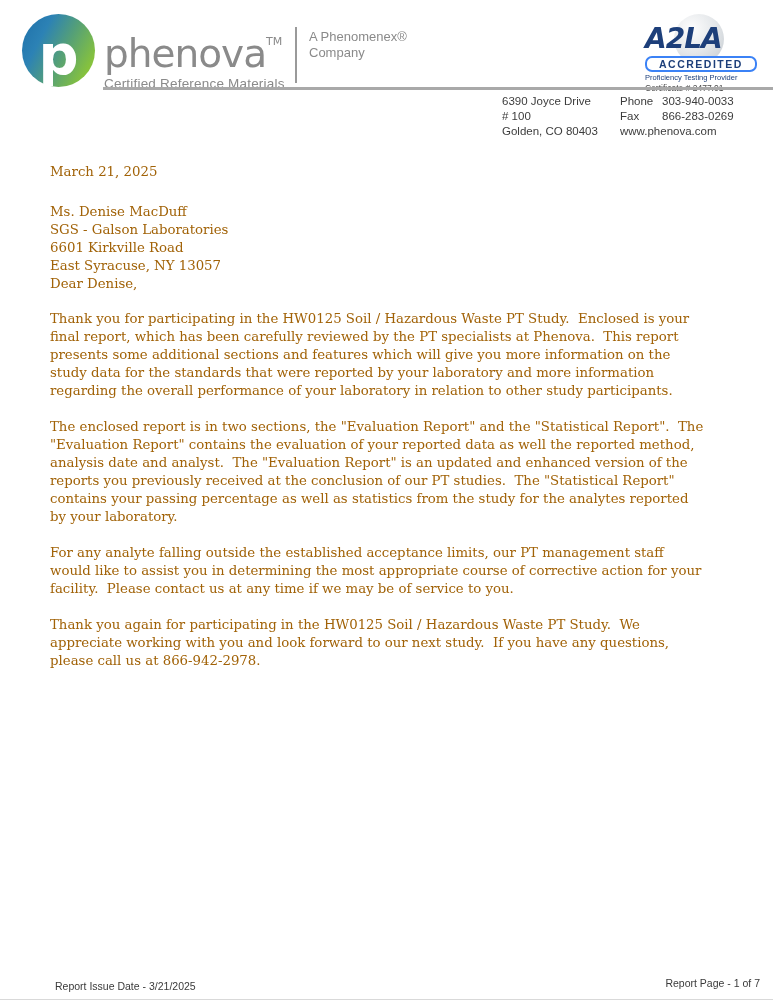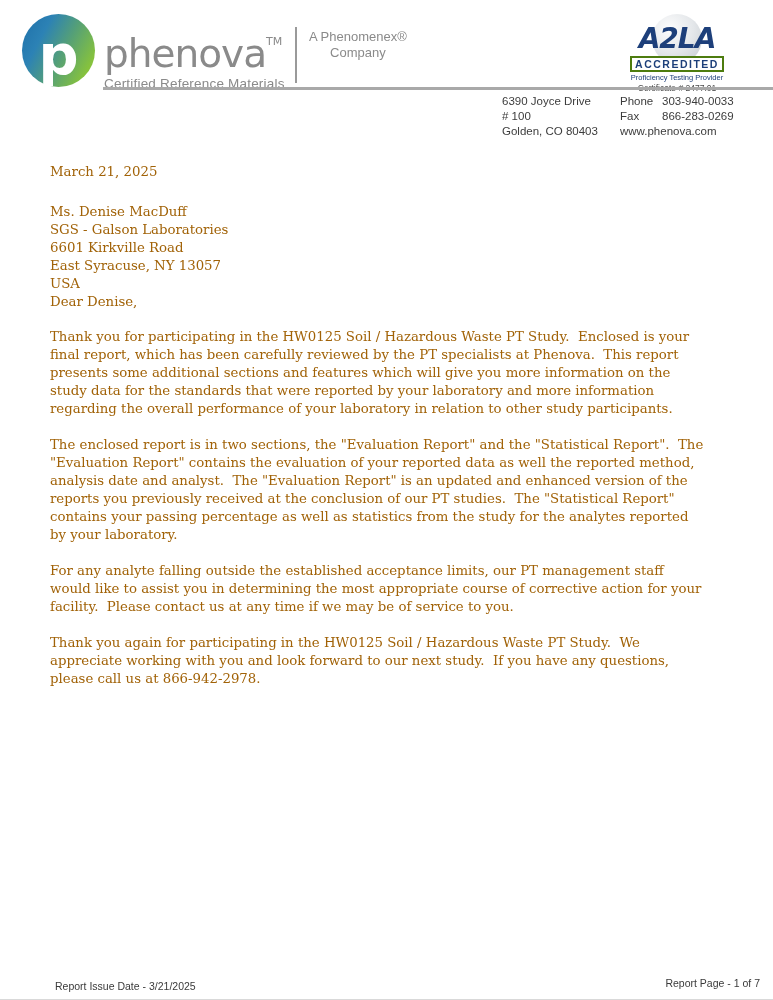--- a/index.html
+++ b/index.html
@@ -31,46 +31,46 @@
     font-size: 39px; line-height: 40px; letter-spacing: -1px; color: #8a8a8a;
   }
   .brand-tm { font-size: 11px; vertical-align: 22px; letter-spacing: 0; }
   .brand-tagline { font-size: 13.5px; color: #8a8a8a; margin-top: 2px; letter-spacing: 0.2px; }
   .brand-divider {
     position: absolute; left: 295px; top: 27px;
     width: 2px; height: 56px; background: #9a9a9a;
   }
   .affiliation {
     position: absolute; left: 309px; top: 29px;
-    font-size: 13px; line-height: 16px; color: #8a8a8a; text-align: center;
+    font-size: 13px; line-height: 16px; color: #8a8a8a;
   }
   .header-rule {
     position: absolute; left: 103px; top: 87px; right: 0;
     height: 3px; background: #a9a9a9;
   }
 
   
-  .a2la { position: absolute; left: 623px; top: 12px; width: 108px; text-align: center; }
+  .a2la { position: absolute; left: 645px; top: 12px; width: 108px; }
   .a2la-globe {
     position: absolute; left: 29px; top: 2px;
     width: 50px; height: 50px; border-radius: 50%;
     background: radial-gradient(circle at 35% 30%, #fdfdfd 0%, #e4e7ea 50%, #c2c8cd 100%);
   }
   .a2la-letters {
     position: relative; margin-top: 12px;
     font-family: "DejaVu Sans", sans-serif;
     font-weight: bold; font-style: italic;
     font-size: 28px; line-height: 30px; color: #1d3f7a;
     letter-spacing: -1px;
   }
   .a2la-accredited {
     position: relative; display: inline-block; margin-top: 1px;
-    border: 2px solid #4d7c0f; border-radius: 0; background: #ffffff;
+    border: 2px solid #3b82f6; border-radius: 7px; background: #ffffff;
     color: #1d3f7a; font-weight: bold; font-size: 10.5px;
-    letter-spacing: 1.5px; padding: 0px 3px; line-height: 12px;
+    letter-spacing: 1.5px; padding: 0px 12px; line-height: 12px;
   }
   .a2la-subtitle { position: relative; font-size: 7.5px; color: #1d3f7a; margin-top: 1px; }
   .a2la-cert { position: relative; font-size: 8.5px; color: #4a4a4a; margin-top: 1px; }
 
   
   .addr-block {
     position: absolute; left: 502px; top: 94px;
     font-size: 11.5px; line-height: 15px; color: #3c3c3c;
   }
   .contact-block {
@@ -156,21 +156,20 @@
   </div>
 
   <div class="letter">
     <div class="date">March 21, 2025</div>
 
     <div class="recipient">
       <div>Ms. Denise MacDuff</div>
       <div>SGS - Galson Laboratories</div>
       <div>6601 Kirkville Road</div>
       <div>East Syracuse, NY 13057</div>
-      <div>USA</div>
     </div>
 
     <div class="salutation">Dear Denise,</div>
 
     <p>Thank you for participating in the HW0125 Soil / Hazardous Waste PT Study.  Enclosed is your final report, which has been carefully reviewed by the PT specialists at Phenova.  This report presents some additional sections and features which will give you more information on the study data for the standards that were reported by your laboratory and more information regarding the overall performance of your laboratory in relation to other study participants.</p>
     <p>The enclosed report is in two sections, the "Evaluation Report" and the "Statistical Report".  The "Evaluation Report" contains the evaluation of your reported data as well the reported method, analysis date and analyst.  The "Evaluation Report" is an updated and enhanced version of the reports you previously received at the conclusion of our PT studies.  The "Statistical Report" contains your passing percentage as well as statistics from the study for the analytes reported by your laboratory.</p>
     <p>For any analyte falling outside the established acceptance limits, our PT management staff would like to assist you in determining the most appropriate course of corrective action for your facility.  Please contact us at any time if we may be of service to you.</p>
     <p>Thank you again for participating in the HW0125 Soil / Hazardous Waste PT Study.  We appreciate working with you and look forward to our next study.  If you have any questions, please call us at 866-942-2978.</p>
   </div>
 

